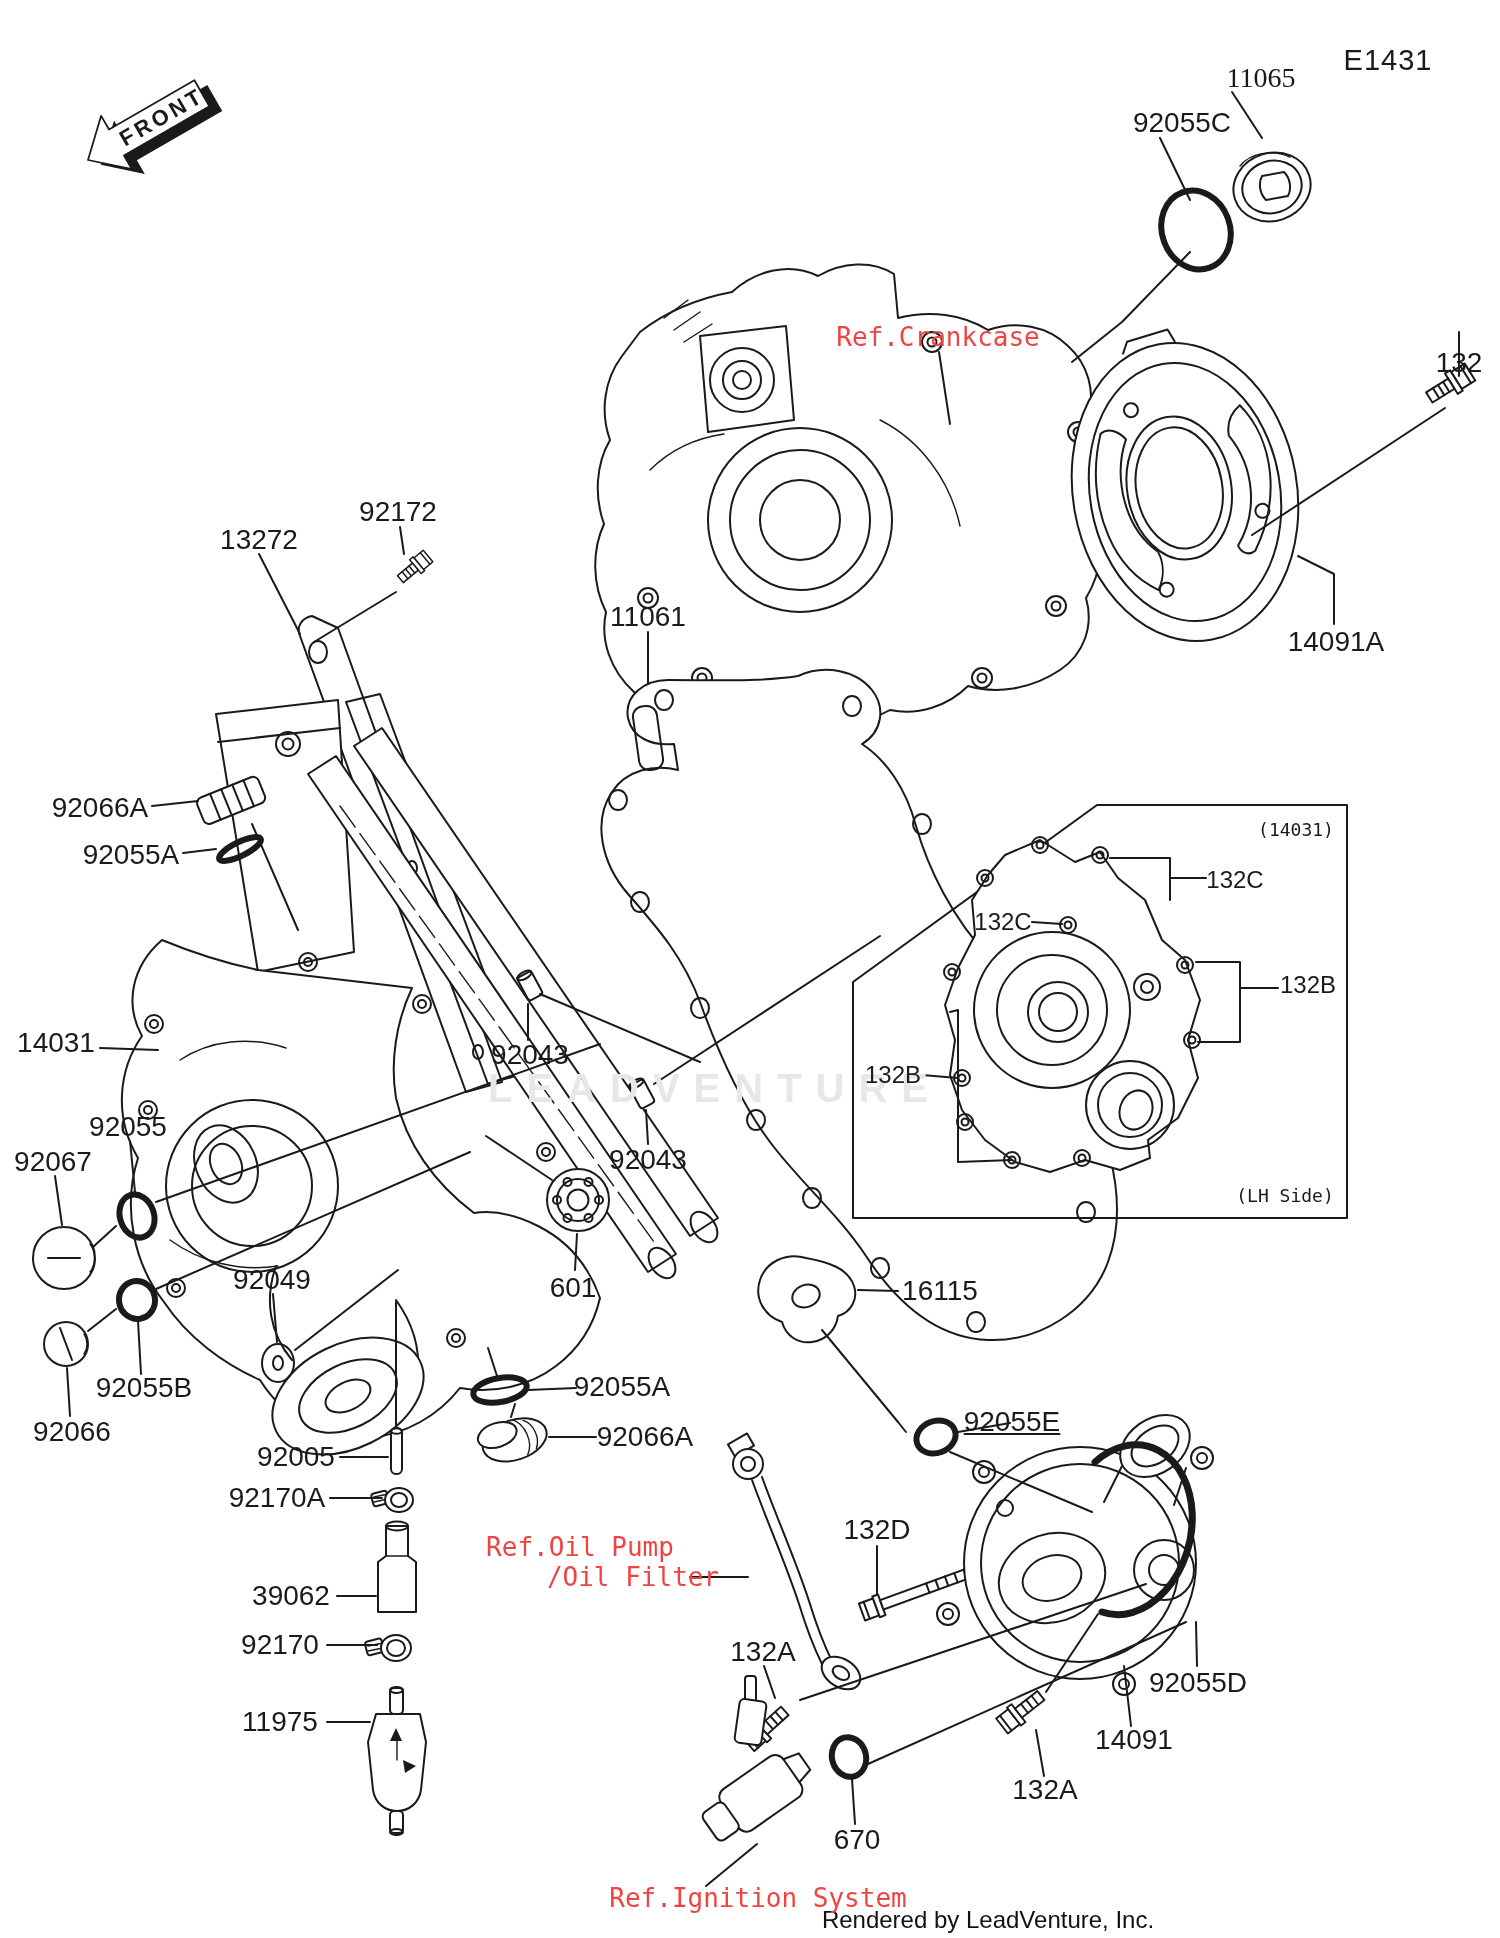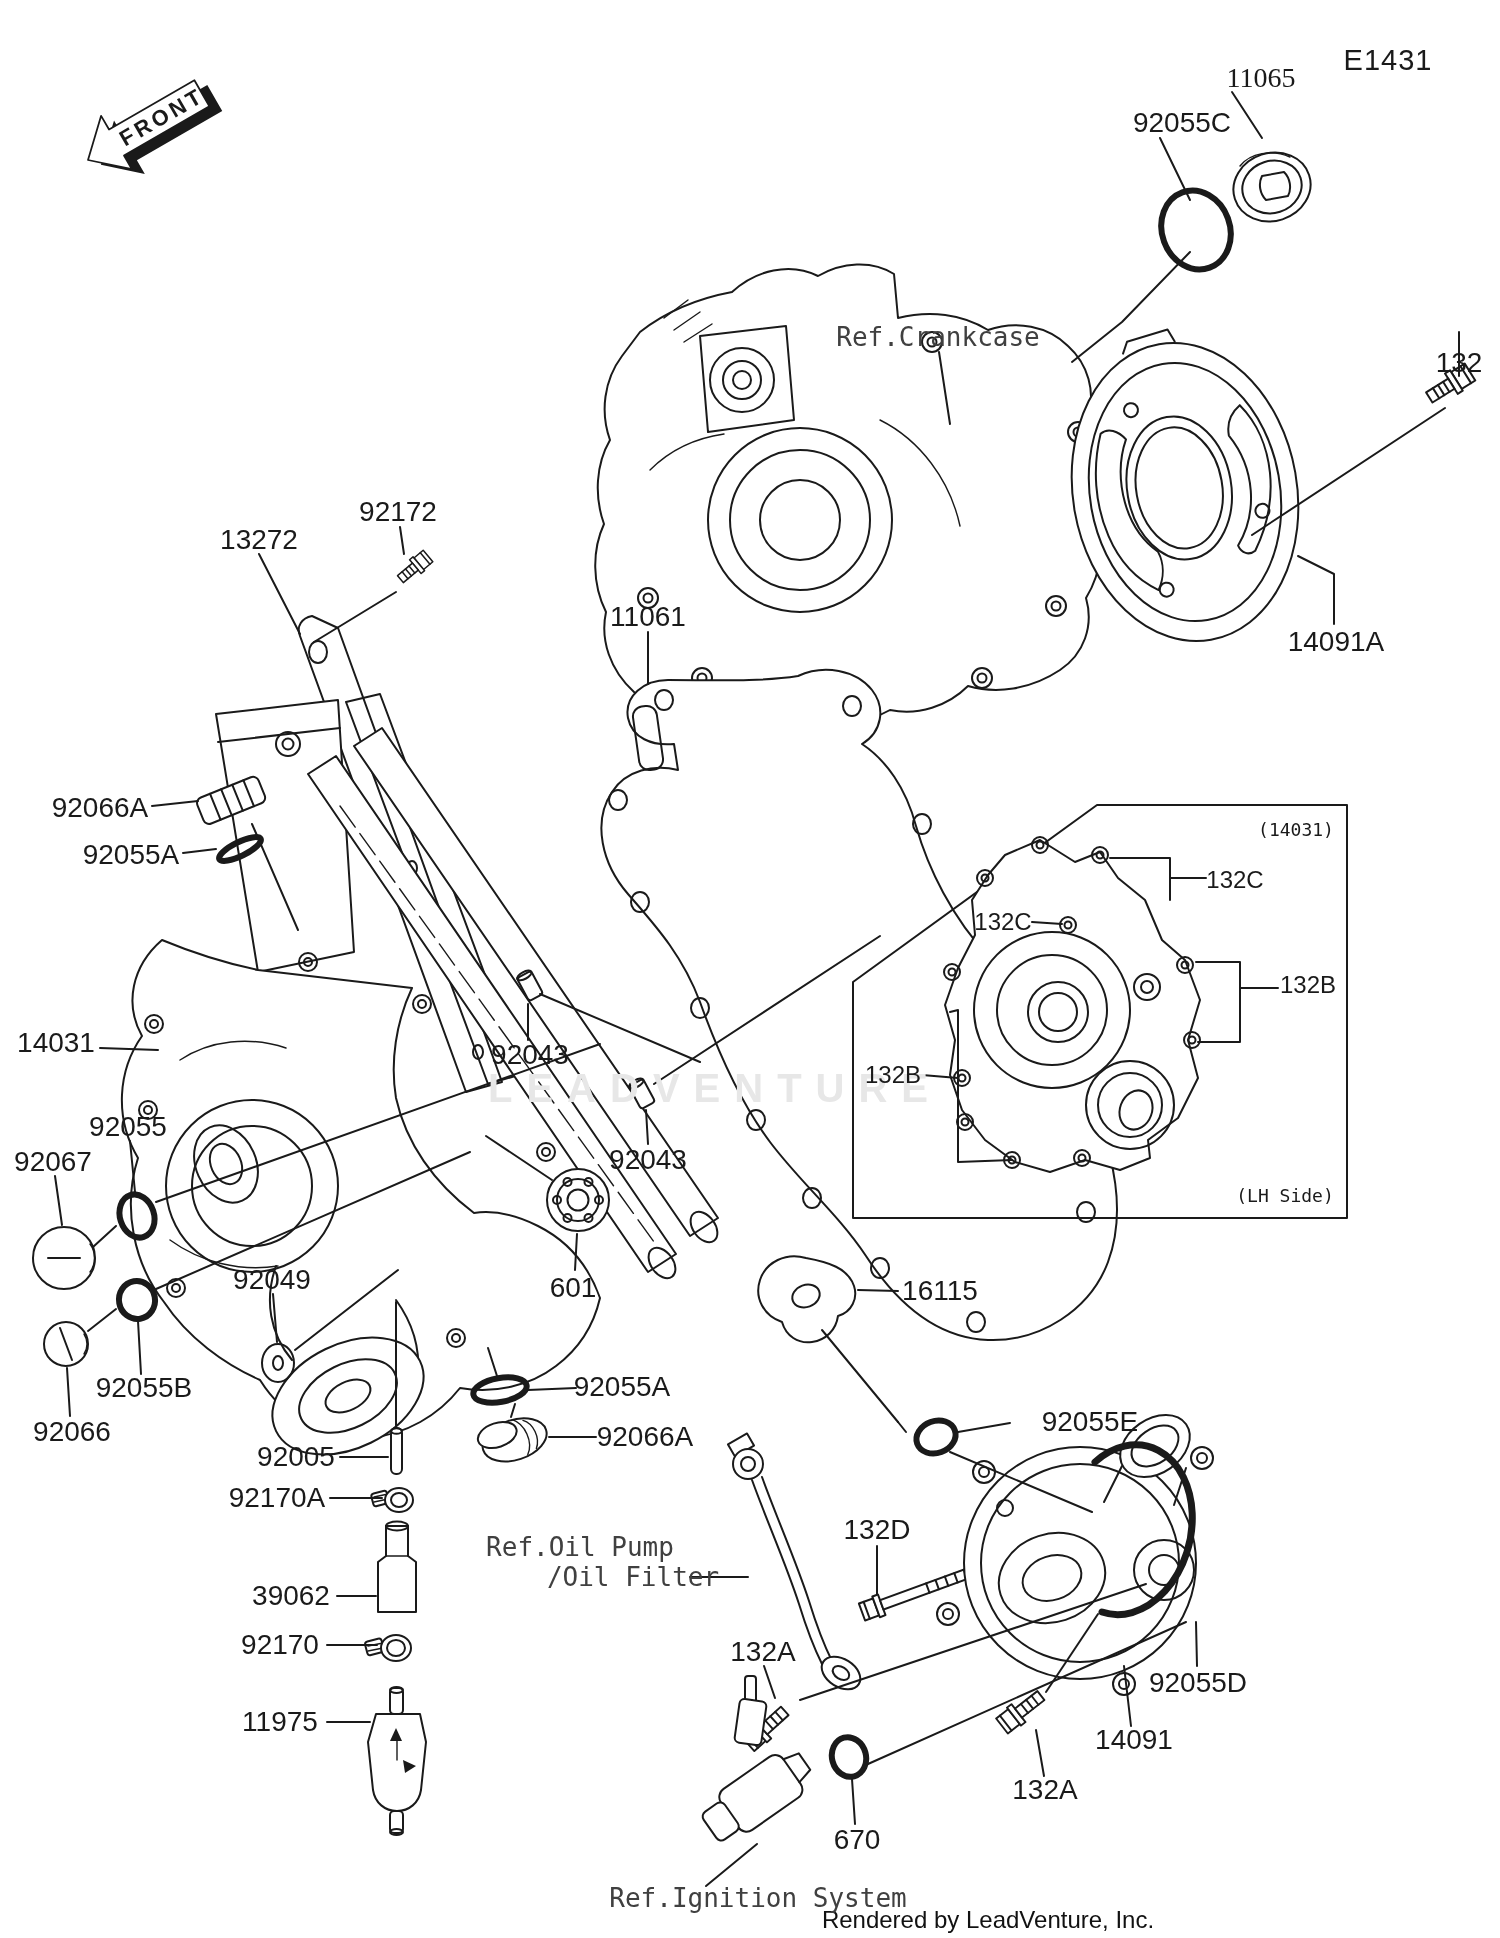--- a/index.html
+++ b/index.html
@@ -12,21 +12,21 @@
   svg .oring{stroke-width:6;}
   svg .cring{stroke-width:7;}
   svg .leader{stroke-width:1.6;}
   svg .thin{stroke-width:1.4;}
   svg .wm *{fill:#e7e7e7;stroke:none;}
   svg text{fill:#1a1a1a;stroke:none;font-family:"Liberation Sans",sans-serif;}
   .callout{position:absolute;transform:translate(-50%,-50%);font-size:28px;line-height:1;
            white-space:nowrap;color:#1a1a1a;cursor:pointer;}
   .inset-callout{font-size:24px;}
   .ref-label{position:absolute;transform:translate(-50%,-50%);font-family:"DejaVu Sans Mono",monospace;
-           font-size:26px;line-height:1;white-space:nowrap;color:#404040;}
+           font-size:26px;line-height:1;white-space:nowrap;color:#ef4444;}
   .mono-note{position:absolute;transform:translate(-50%,-50%);font-family:"DejaVu Sans Mono",monospace;
            font-size:18px;line-height:1;white-space:nowrap;color:#1a1a1a;}
   .code-label{position:absolute;left:1388px;top:60px;transform:translate(-50%,-50%);
            font-size:29px;letter-spacing:1px;}
   .watermark-text{position:absolute;left:488px;top:1066px;font-size:40px;font-weight:bold;
            letter-spacing:14px;color:#e7e7e7;}
   .footer-credit{position:absolute;left:988px;top:1920px;transform:translate(-50%,-50%);
            font-size:24px;color:#111;}
 </style>
 </head>
@@ -461,21 +461,21 @@
       <div class="callout" style="left: 144px; top: 1388px;">92055B</div>
       <div class="callout" style="left: 72px; top: 1432px;">92066</div>
       <div class="callout" style="left: 622px; top: 1387px;">92055A</div>
       <div class="callout" style="left: 645px; top: 1437px;">92066A</div>
       <div class="callout" style="left: 296px; top: 1457px;">92005</div>
       <div class="callout" style="left: 277px; top: 1498px;">92170A</div>
       <div class="callout" style="left: 291px; top: 1596px;">39062</div>
       <div class="callout" style="left: 280px; top: 1645px;">92170</div>
       <div class="callout" style="left: 280px; top: 1722px;">11975</div>
       <div class="callout" style="left: 940px; top: 1291px;">16115</div>
-      <div class="callout" style="left: 1090px; top: 1422px;">92055E</div>
+      <div class="callout" style="left: 1012px; top: 1422px; text-decoration: underline;">92055E</div>
       <div class="callout" style="left: 877px; top: 1530px;">132D</div>
       <div class="callout" style="left: 763px; top: 1652px;">132A</div>
       <div class="callout" style="left: 1045px; top: 1790px;">132A</div>
       <div class="callout" style="left: 1134px; top: 1740px;">14091</div>
       <div class="callout" style="left: 857px; top: 1840px;">670</div>
       <div class="callout" style="left: 1198px; top: 1683px;">92055D</div>
       <div class="callout inset-callout" style="left: 1235px; top: 880px;">132C</div>
       <div class="callout inset-callout" style="left: 1003px; top: 922px;">132C</div>
       <div class="callout inset-callout" style="left: 1308px; top: 985px;">132B</div>
       <div class="callout inset-callout" style="left: 893px; top: 1075px;">132B</div>

